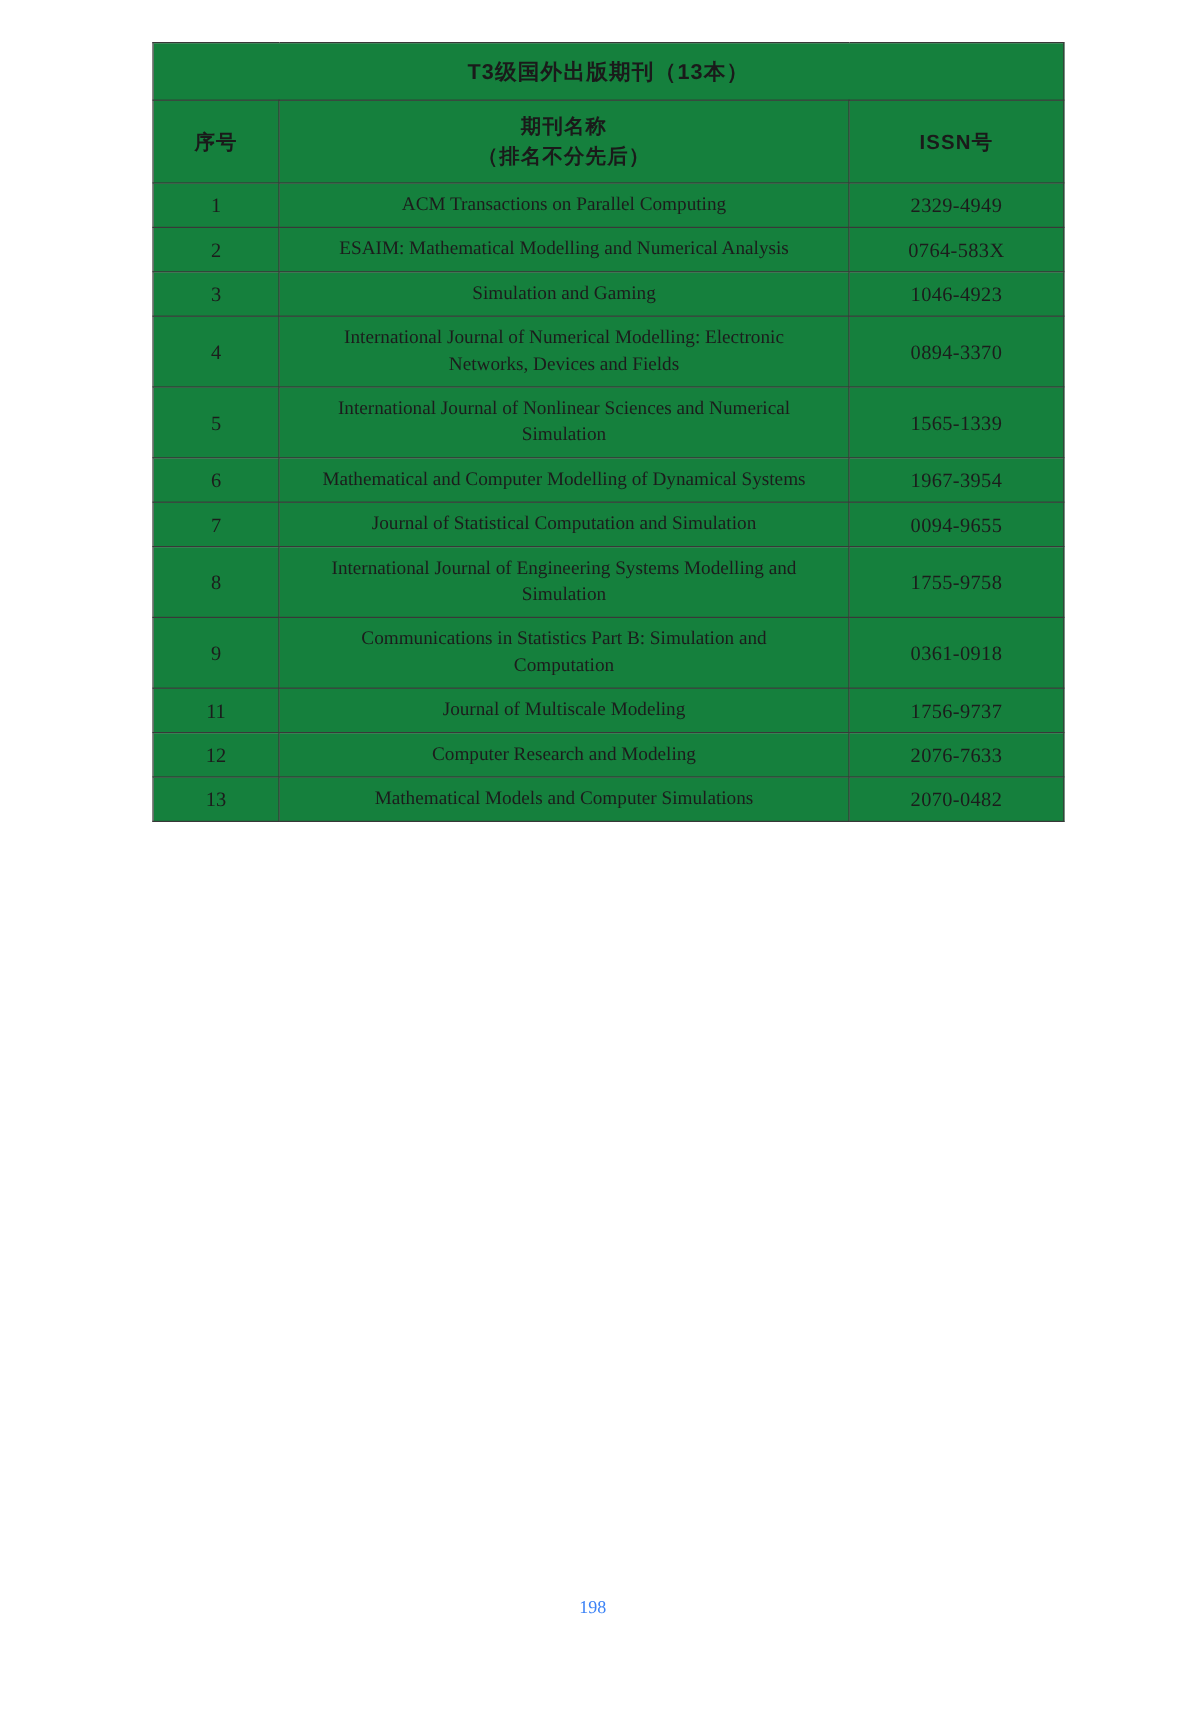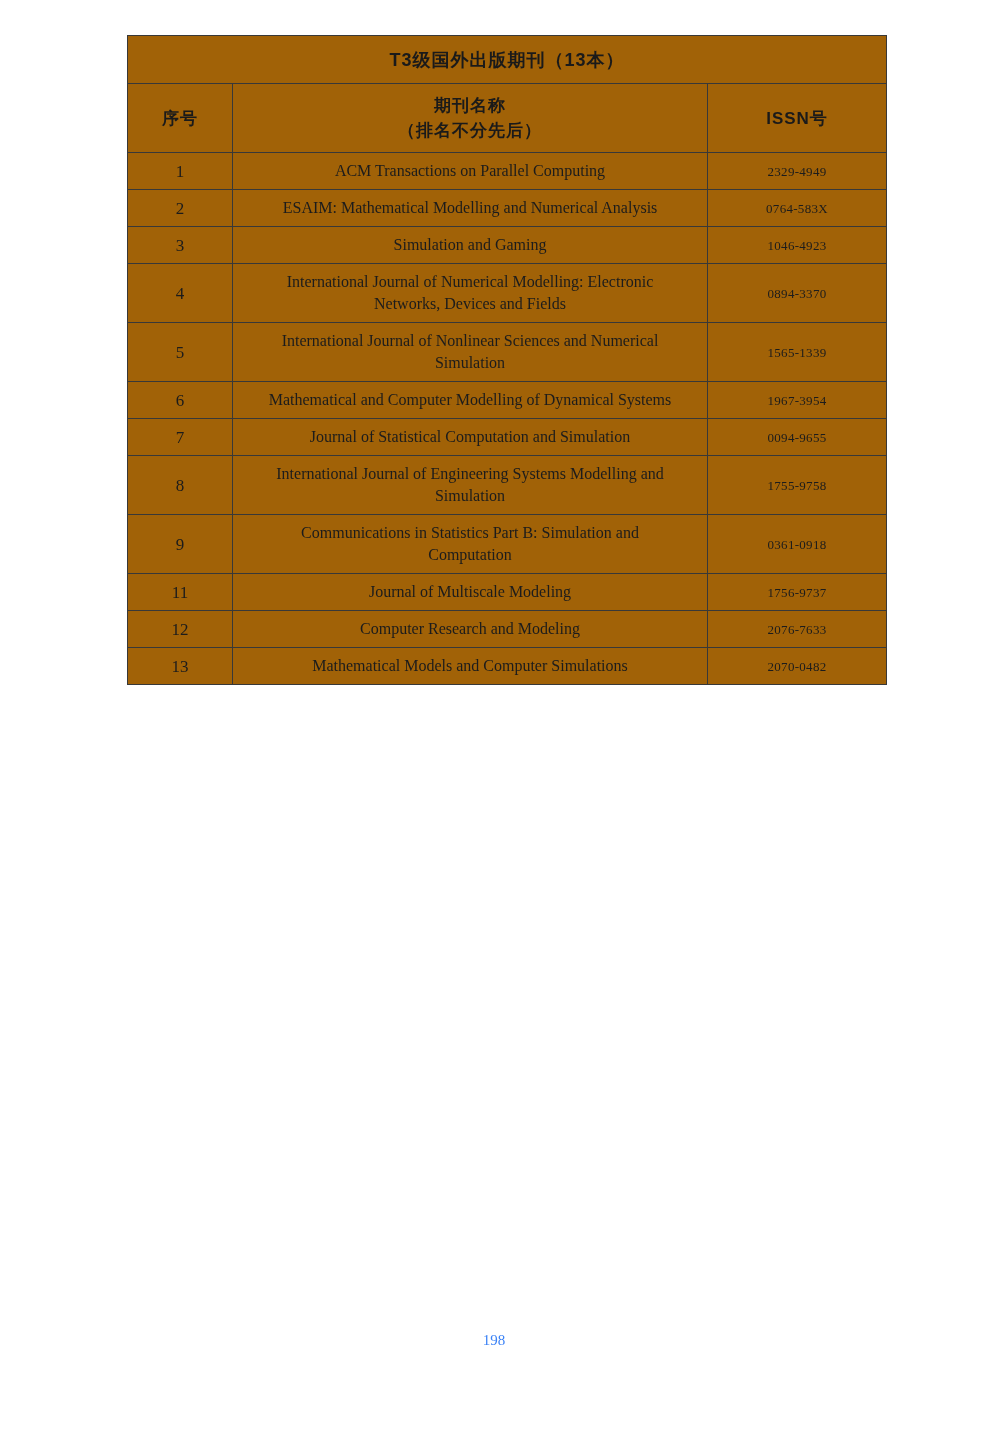--- a/index.html
+++ b/index.html
@@ -22,21 +22,21 @@
     top: 35px;
     width: 759px;
     border-collapse: collapse;
     table-layout: fixed;
   }
   table.journal-table th,
   table.journal-table td {
     border: 1.5px solid #383838;
     text-align: center;
     vertical-align: middle;
-    background: #a16207;
+    background: #15803d;
   }
   th.table-title {
     height: 45px;
     font-family: "Liberation Sans", sans-serif;
     font-weight: 700;
     font-size: 18px;
     letter-spacing: 1px;
     color: #1a1a1a;
   }
   tr.header-row th {
@@ -54,21 +54,21 @@
     font-size: 17px;
     padding: 7px 4px;
     line-height: 21px;
   }
   td.cell-name {
     font-size: 16px;
     padding: 7px 28px;
     line-height: 22px;
   }
   td.cell-issn {
-    font-size: 13px;
+    font-size: 17px;
     padding: 7px 6px;
     line-height: 21px;
     letter-spacing: 0.3px;
   }
   .header-name-line { line-height: 25px; }
   .page-number {
     position: absolute;
     top: 1332px;
     left: 0;
     width: 100%;

